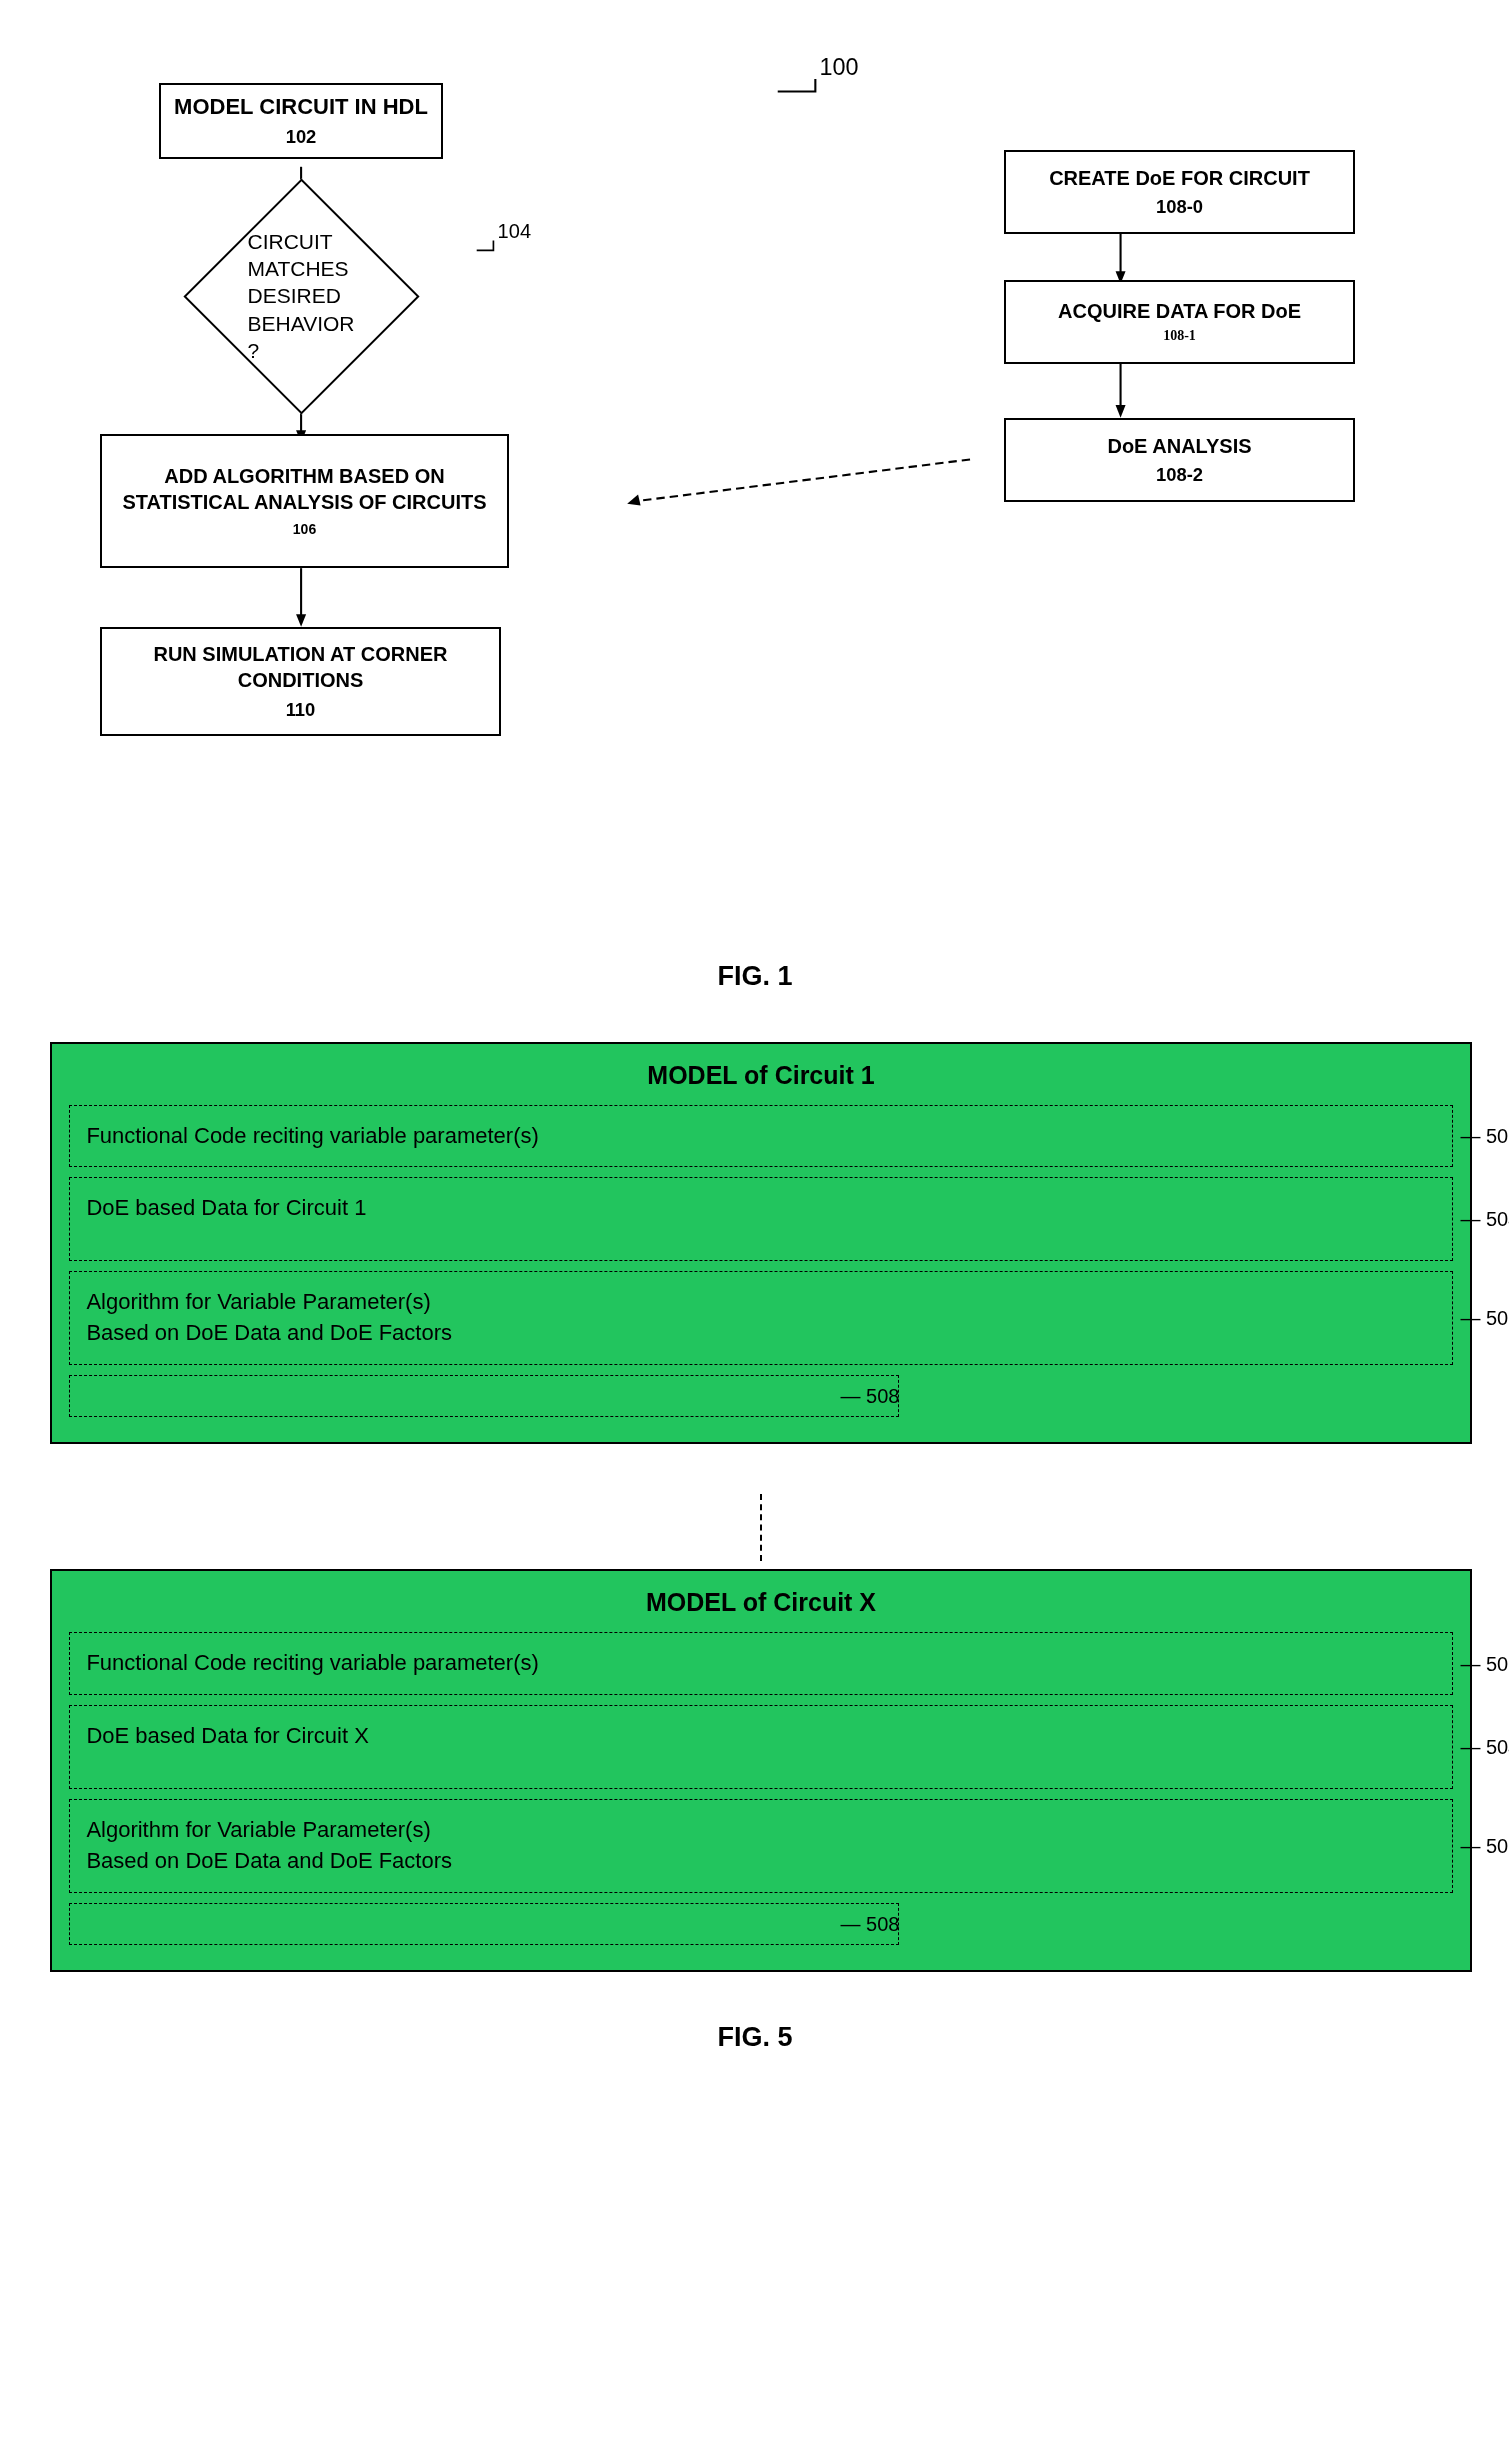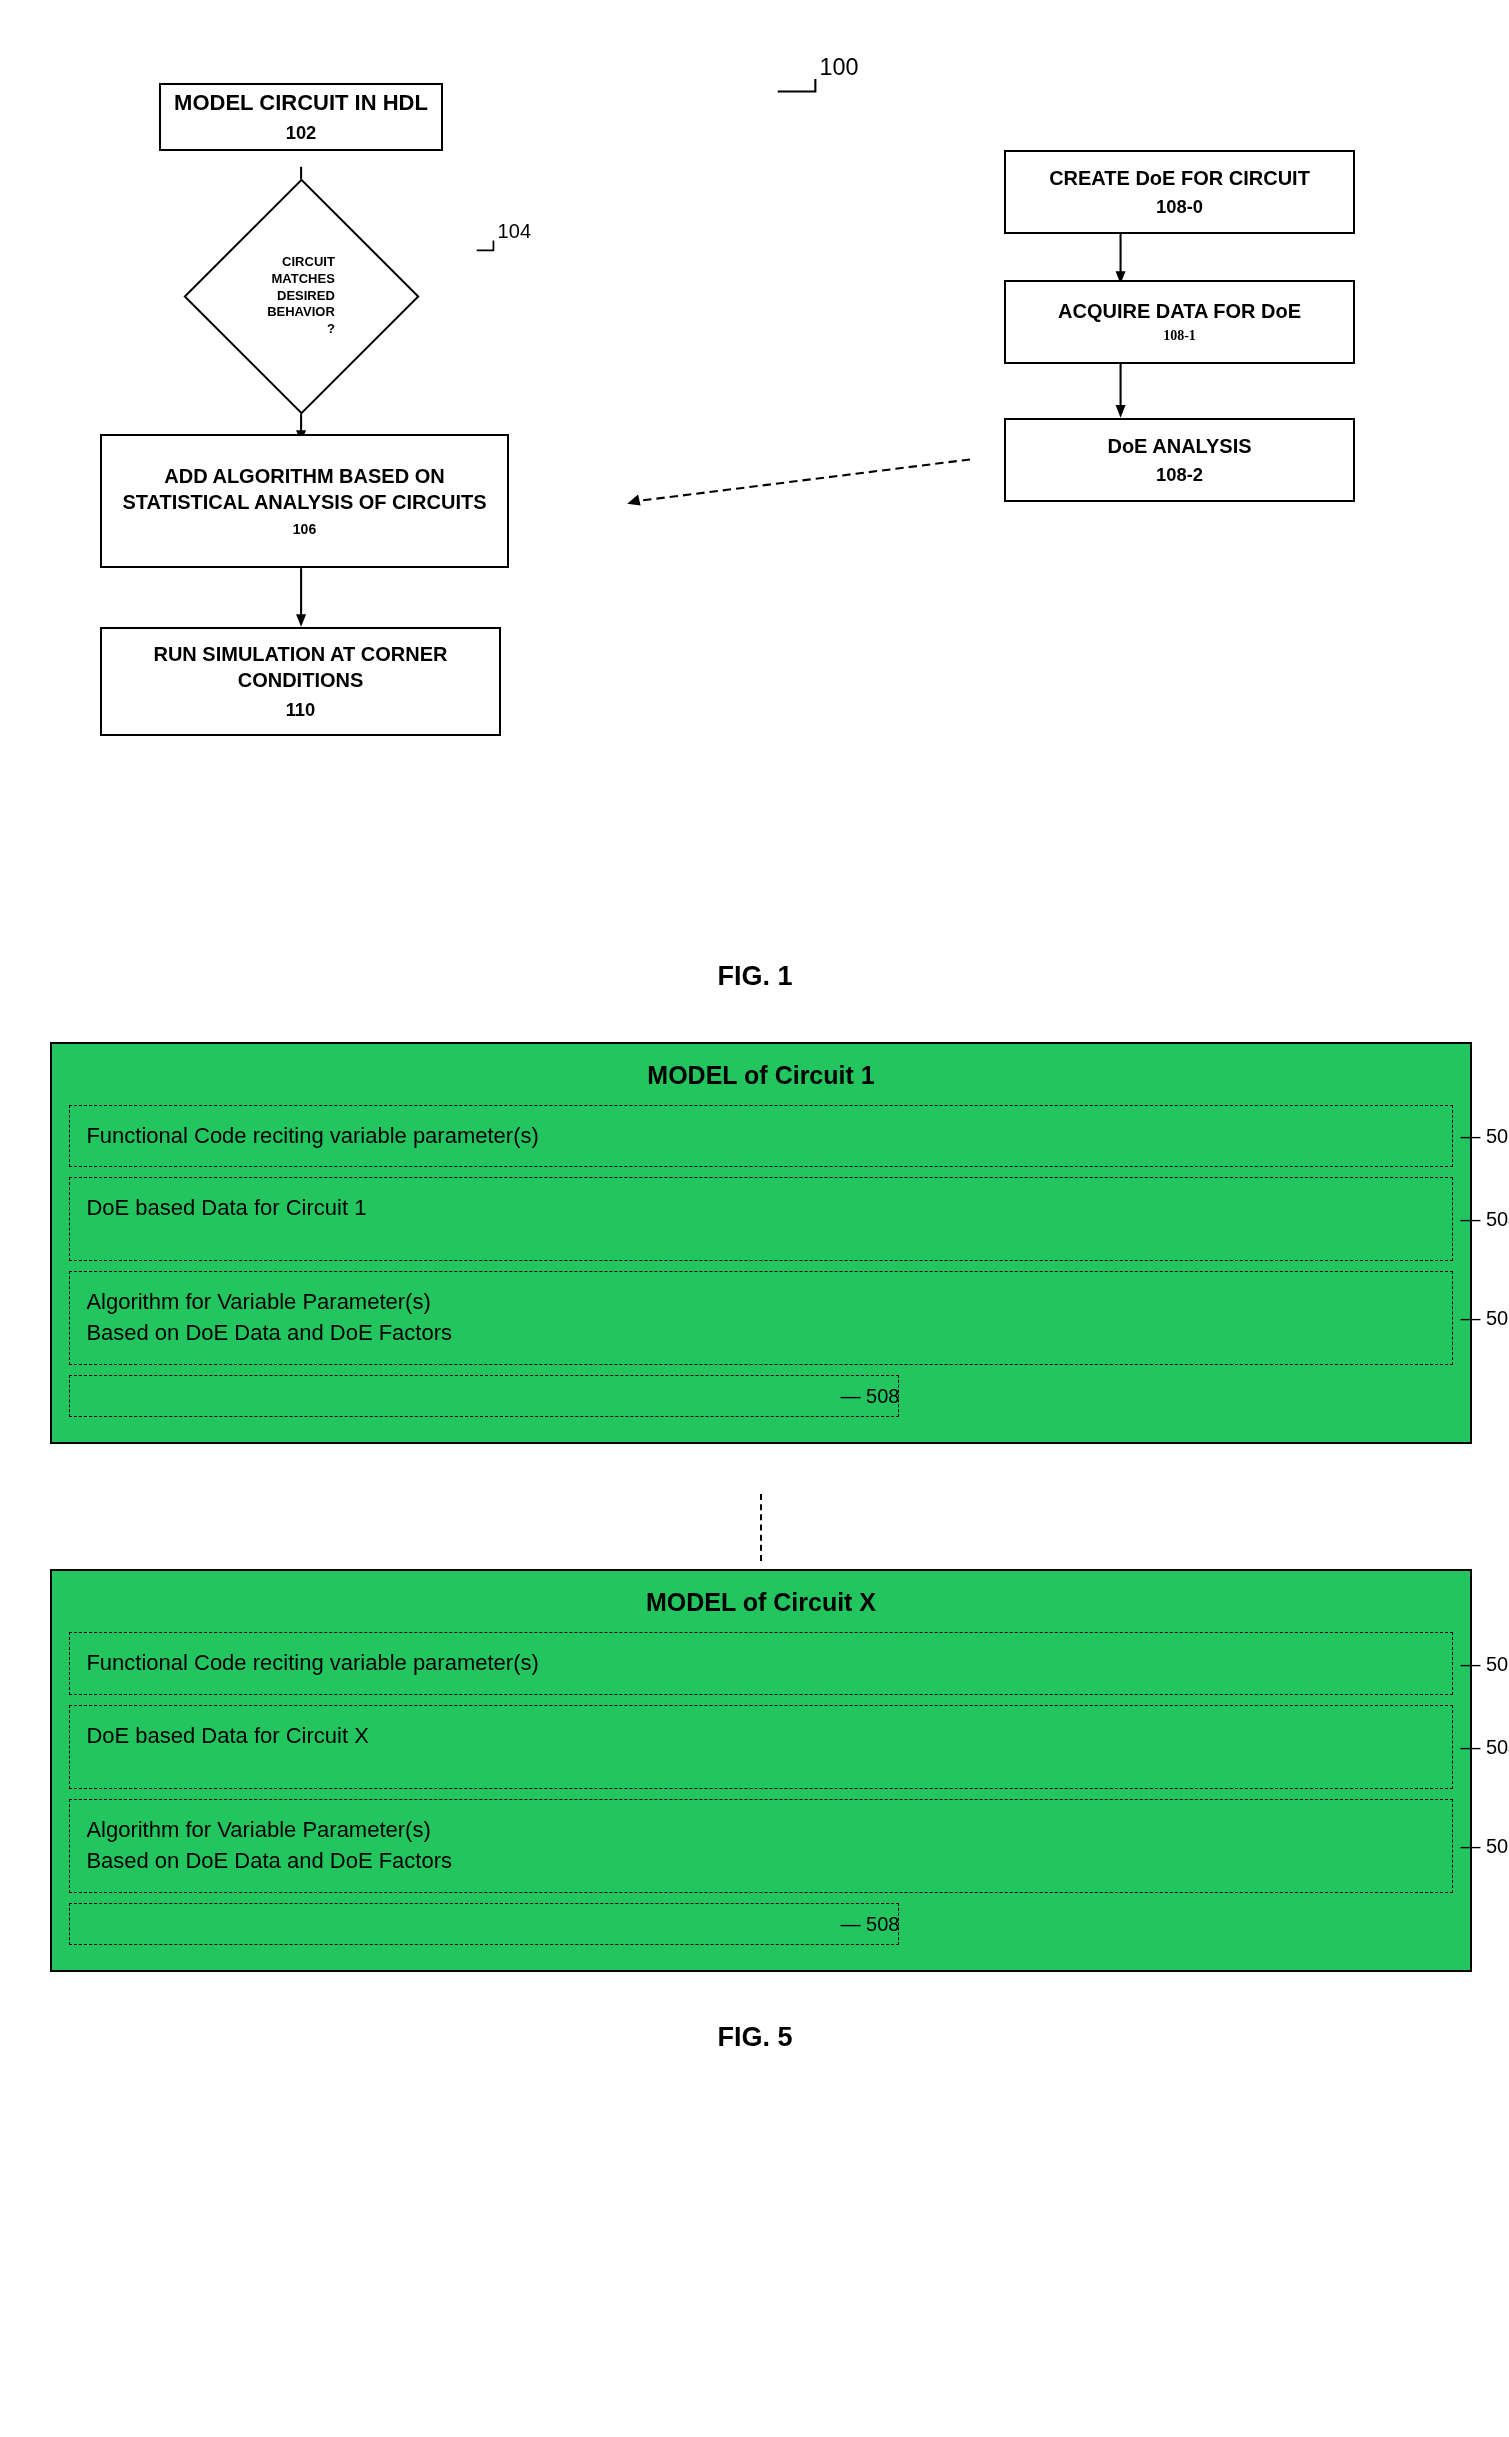--- a/index.html
+++ b/index.html
@@ -47,23 +47,23 @@
       position: absolute;
       width: 167px;
       height: 167px;
       background: #fff;
       border: 2.5px solid #000;
       transform: rotate(45deg);
     }
     .fc-diamond-text {
       position: relative;
       z-index: 2;
-      font-size: 13px;
-      font-weight: bold;
-      text-align: right;
+      font-size: 21px;
+      font-weight: normal;
+      text-align: left;
       line-height: 1.3;
     }
 
     
     .arrow-svg {
       position: absolute;
       top: 0; left: 0;
       width: 100%;
       height: 100%;
       pointer-events: none;
@@ -155,21 +155,21 @@
     <line x1="1280" y1="390" x2="1280" y2="450" stroke="#000" stroke-width="2.5"></line>
     <polygon points="1280,460 1274,445 1286,445" fill="#000"></polygon>
 
     <line x1="1100" y1="510" x2="700" y2="560" stroke="#000" stroke-width="2.5" stroke-dasharray="10,6"></line>
     <polygon points="690,563 703,552 706,565" fill="#000"></polygon>
 
     <text x="535" y="245" font-size="24" font-family="Arial">104</text>
     <path d="M 530 248 L 530 260 L 510 260" fill="none" stroke="#000" stroke-width="2"></path>
   </svg>
 
-  <div class="fc-box" style="left:109px; top:50px; width:284px; height:68px;">
+  <div class="fc-box" style="left:109px; top:50px; width:284px; height:76px;">
     <div>
       <div>MODEL CIRCUIT IN HDL</div>
       <div style="font-size:18.4px; margin-top:3.3px;">102</div>
     </div>
   </div>
 
   <div class="fc-diamond" style="left:159px; top:171px;">
     <div class="fc-diamond-inner"></div>
     <div class="fc-diamond-text">
       <div>CIRCUIT<br>MATCHES<br>DESIRED<br>BEHAVIOR<br>?</div>

